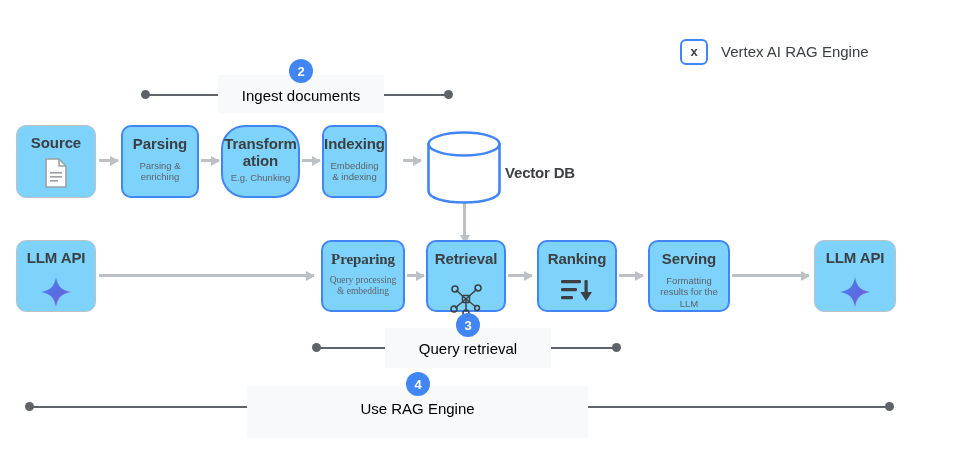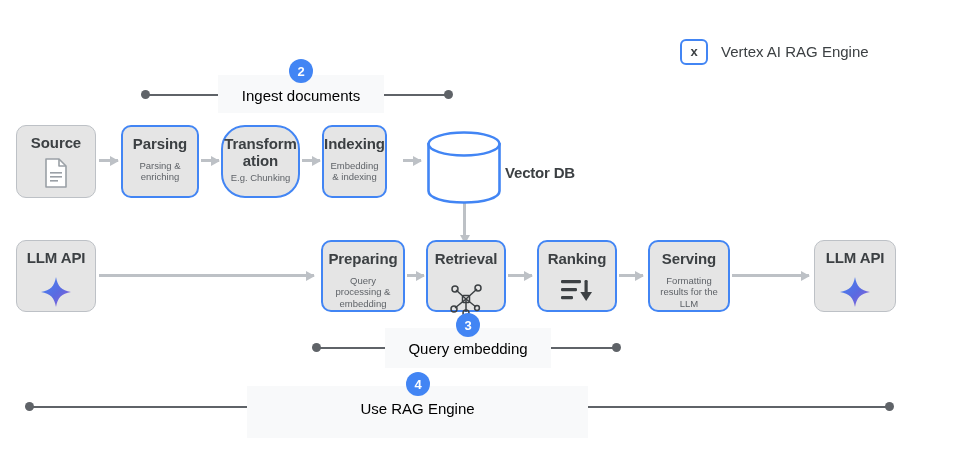--- a/index.html
+++ b/index.html
@@ -7,21 +7,21 @@
     width: 953px; height: 470px;
     background: #ffffff;
     font-family: "Liberation Sans", sans-serif;
     overflow: hidden;
   }
   #stage { position: relative; width: 953px; height: 470px; }
 
   
   .node {
     position: absolute;
-    background: #e5e5e5;
+    background: #7dd3fc;
     border-radius: 10px;
     display: flex;
     flex-direction: column;
     align-items: center;
     justify-content: flex-start;
     padding-top: 9px;
     z-index: 6;
   }
   .node.blue   { border: 2.5px solid #4285F4; }
   .node.gray   { border: 1.5px solid #bdc1c6; }
@@ -227,21 +227,21 @@
             <stop offset="100%" stop-color="#9b5fd6"></stop>
           </linearGradient>
         </defs>
         <path d="M16 1 C17.6 10.4 21.6 14.4 31 16 C21.6 17.6 17.6 21.6 16 31 C14.4 21.6 10.4 17.6 1 16 C10.4 14.4 14.4 10.4 16 1 Z" fill="url(#sp1)"></path>
       </svg>
     </span>
   </div>
 
   <div class="arrow-h" style="left:99px; top:274px; width:215px;"></div>
 
-  <div class="node blue" style="left:321px; top:240px; width:84px; height:72px;">
+  <div class="node blue" style="left:321px; top:240px; width:84px; height:72px;font-family:Liberation Serif, serif;">
     <span class="title">Preparing</span>
     <span class="sub">Query processing &amp; embedding</span>
   </div>
 
   <div class="arrow-h" style="left:407px; top:274px; width:17px;"></div>
 
   <div class="node blue" style="left:426px; top:240px; width:80px; height:72px;gap:8px;">
     <span class="title">Retrieval</span>
     <span class="iconwrap" style="margin-top:7px;">
       <svg width="36" height="34" viewBox="0 0 36 34">
@@ -302,21 +302,21 @@
         <path d="M16 1 C17.6 10.4 21.6 14.4 31 16 C21.6 17.6 17.6 21.6 16 31 C14.4 21.6 10.4 17.6 1 16 C10.4 14.4 14.4 10.4 16 1 Z" fill="url(#sp2)"></path>
       </svg>
     </span>
   </div>
 
   <div class="rail" style="left:316px; top:347px; width:70px;"></div>
   <div class="dot" style="left:312px; top:343px;"></div>
   <div class="rail" style="left:551px; top:347px; width:68px;"></div>
   <div class="dot" style="left:612px; top:343px;"></div>
   <div class="phase" style="left:385px; top:328px; width:166px; height:40px; padding-top:12px;">
-    <span class="plabel">Query embedding</span>
+    <span class="plabel">Query retrieval</span>
   </div>
   <div class="badge" style="left:456px; top:313px;">3</div>
 
   <div class="rail" style="left:29px; top:406px; width:220px;"></div>
   <div class="dot" style="left:25px; top:402px;"></div>
   <div class="rail" style="left:588px; top:406px; width:302px;"></div>
   <div class="dot" style="left:885px; top:402px;"></div>
   <div class="phase" style="left:247px; top:386px; width:341px; height:52px; padding-top:14px;">
     <span class="plabel">Use RAG Engine</span>
   </div>

